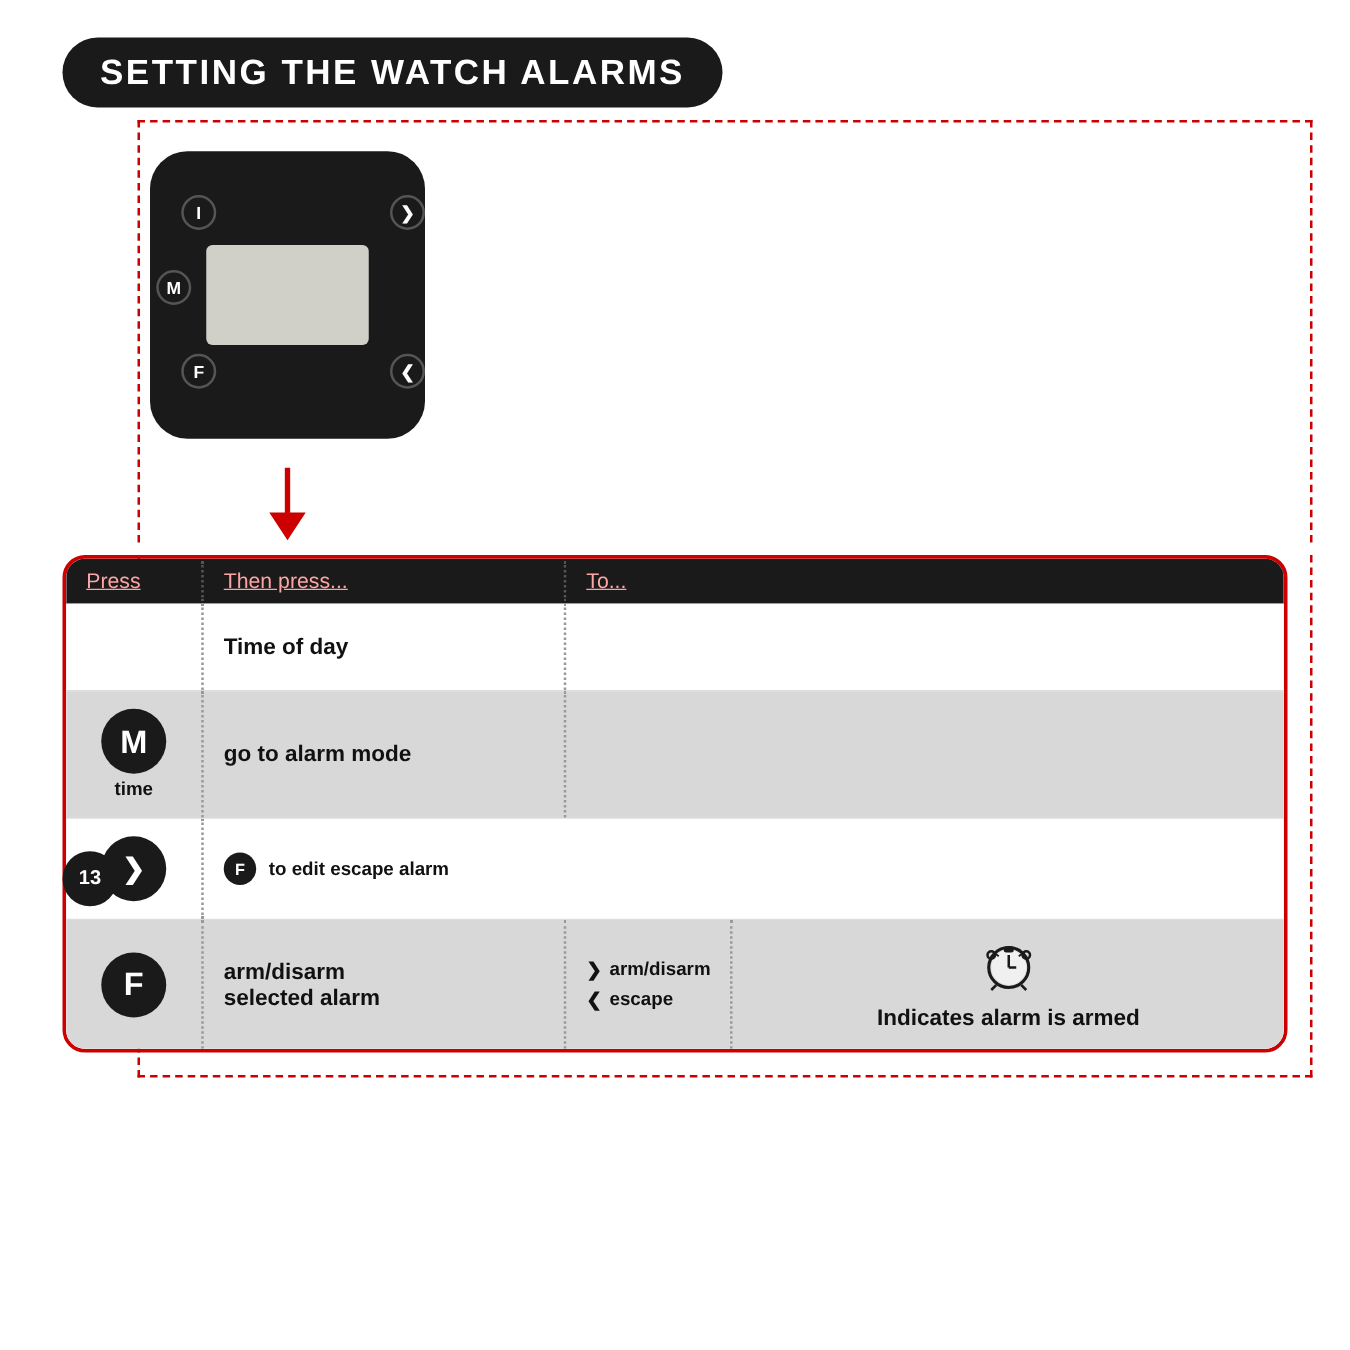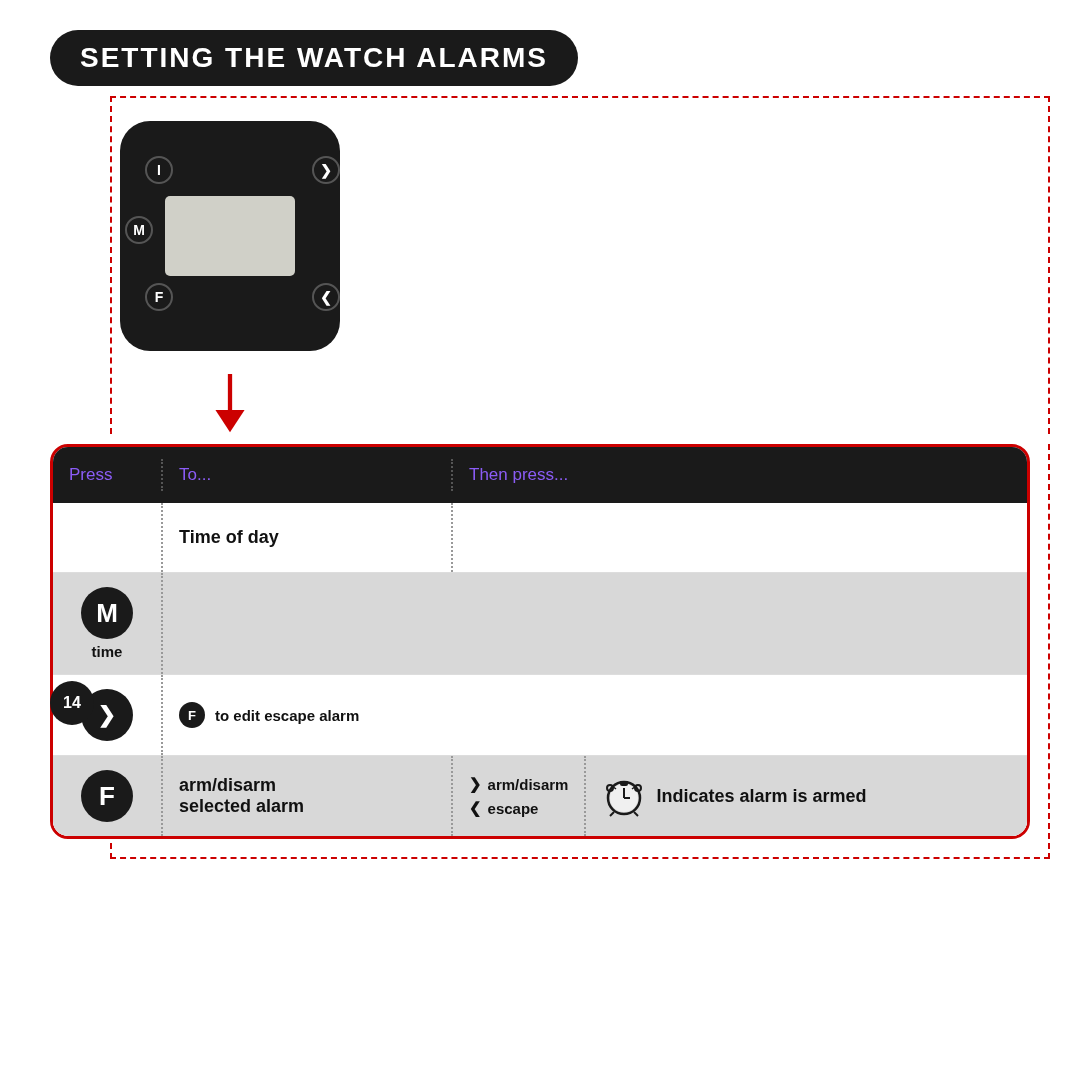--- a/index.html
+++ b/index.html
@@ -168,23 +168,24 @@
       bottom: -20px;
       border: 2px dashed #cc0000;
       border-top: none;
       pointer-events: none;
     }
 
     .table-header {
       background: #1a1a1a;
       display: grid;
       grid-template-columns: 110px 290px 1fr;
-      color: #8b5cf6;
+      color: #fca5a5;
       font-size: 17px;
-      padding: 12px 0;
+      padding: 2px 0;
+      text-decoration: underline;
     }
     .table-header .col {
       padding: 6px 16px;
       border-right: 2px dotted #555;
     }
     .table-header .col:last-child { border-right: none; }
 
     .table-body {
       background: #fff;
     }
@@ -297,21 +298,21 @@
     .last-row-then .sub-then {
       display: flex;
       flex-direction: column;
       gap: 6px;
       padding: 14px 16px;
       border-right: 2px dotted #999;
       justify-content: center;
     }
     .last-row-then .sub-armed {
       display: flex;
-      flex-direction: row;
+      flex-direction: column;
       align-items: center;
       gap: 10px;
       padding: 14px 16px;
       flex: 1;
     }
   </style>
 </head>
 <body>
 
 <div class="page-container">
@@ -350,38 +351,41 @@
   </div>
 
   
   <div class="table-section">
     <div class="dotted-border-bottom"></div>
 
     <div class="table-outer">
 
       <div class="table-header">
         <div class="col">Press</div>
+        <div class="col">Then press...</div>
         <div class="col">To...</div>
-        <div class="col">Then press...</div>
       </div>
 
       <div class="table-body">
 
         <div class="table-row white">
           <div class="cell press-col"></div>
           <div class="cell">
             <span>Time of day</span>
           </div>
           <div class="cell"></div>
         </div>
 
         <div class="table-row shaded">
           <div class="cell press-col">
             <div class="big-btn">M</div>
             <span class="sub-label">time</span>
+          </div>
+          <div class="cell">
+            <span>go to alarm mode</span>
           </div>
           <div class="cell"></div>
         </div>
 
         <div class="table-row white">
           <div class="cell press-col">
             <div class="big-btn chevron">❯</div>
           </div>
           <div class="cell then-press-cell">
             <div class="mini-btn">F</div>
@@ -430,16 +434,16 @@
             </div>
           </div>
         </div>
 
       </div>
     </div>
   </div>
 
   
   <div class="page-number">
-    <span>14</span>
+    <span>13</span>
   </div>
 
 </div>
 
 </body></html>

